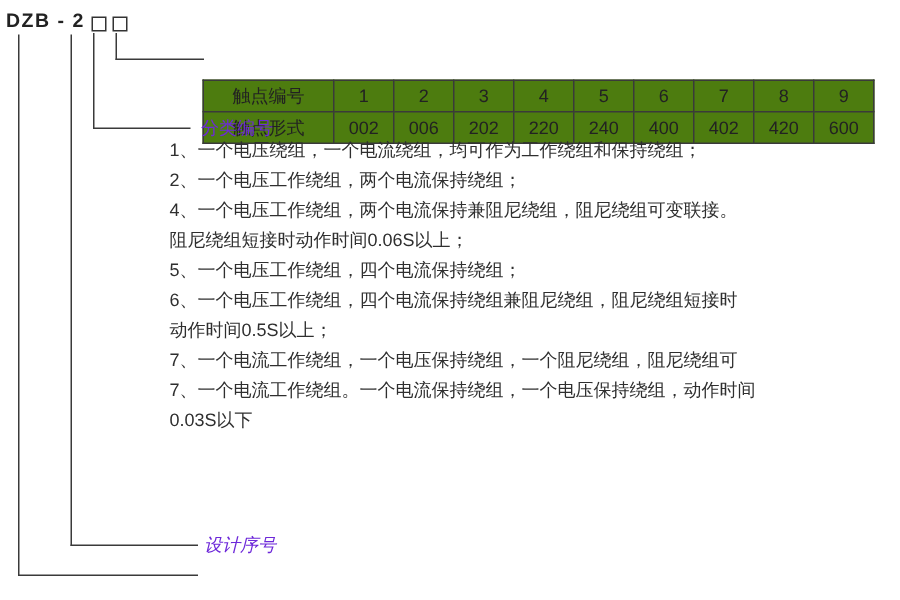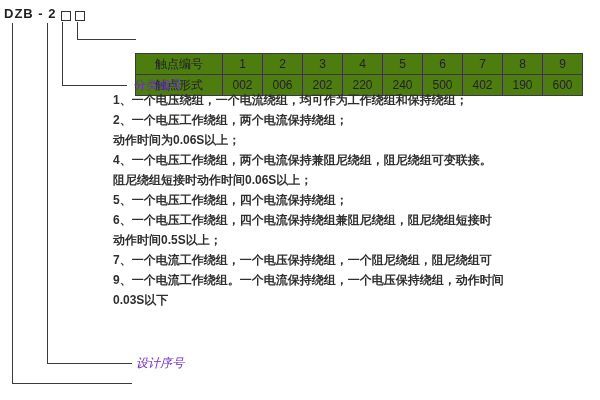--- a/index.html
+++ b/index.html
@@ -27,21 +27,21 @@
     border-collapse:collapse;table-layout:fixed;background:#4d7c0f;margin-top:45px;
   }
   .ctable td{
     border:1px solid #3a3a3a;height:20px;padding:0 1px;
     text-align:center;vertical-align:middle;font-size:12px;color:#222;
     white-space:nowrap;overflow:hidden;
   }
   .ctable td.hdr{width:84px;}
   .ctable td.val{width:37px;}
   .label{position:absolute;font-size:12px;line-height:14px;white-space:nowrap;color:#6d28d9;}
-  .lines{position:absolute;left:113px;top:90px;font-size:12px;font-weight:bold;}
+  .lines{position:absolute;left:113px;top:90px;font-size:12px;}
   .lines .tline{height:20px;line-height:20px;white-space:nowrap;}
 </style>
 </head>
 <body>
 
 <div class="canvas">
 
   <div class="model">
     <span>DZB - 2</span>
     <span class="box"></span>
@@ -67,40 +67,39 @@
         <td class="val">8</td>
         <td class="val">9</td>
       </tr>
       <tr>
         <td class="hdr">触点形式</td>
         <td class="val">002</td>
         <td class="val">006</td>
         <td class="val">202</td>
         <td class="val">220</td>
         <td class="val">240</td>
-        <td class="val">500</td>
+        <td class="val">400</td>
         <td class="val">402</td>
-        <td class="val">190</td>
+        <td class="val">420</td>
         <td class="val">600</td>
       </tr>
     </tbody>
   </table>
 
   <div class="label" style="left:134px;top:78px;">分类编号</div>
 
   <div class="lines">
     <div class="tline">1、一个电压绕组，一个电流绕组，均可作为工作绕组和保持绕组；</div>
     <div class="tline">2、一个电压工作绕组，两个电流保持绕组；</div>
-    <div class="tline">动作时间为0.06S以上；</div>
     <div class="tline">4、一个电压工作绕组，两个电流保持兼阻尼绕组，阻尼绕组可变联接。</div>
     <div class="tline">阻尼绕组短接时动作时间0.06S以上；</div>
     <div class="tline">5、一个电压工作绕组，四个电流保持绕组；</div>
     <div class="tline">6、一个电压工作绕组，四个电流保持绕组兼阻尼绕组，阻尼绕组短接时</div>
     <div class="tline">动作时间0.5S以上；</div>
     <div class="tline">7、一个电流工作绕组，一个电压保持绕组，一个阻尼绕组，阻尼绕组可</div>
-    <div class="tline">9、一个电流工作绕组。一个电流保持绕组，一个电压保持绕组，动作时间</div>
+    <div class="tline">7、一个电流工作绕组。一个电流保持绕组，一个电压保持绕组，动作时间</div>
     <div class="tline">0.03S以下</div>
   </div>
 
   <div class="label" style="left:136px;top:356px;font-style:italic;">设计序号</div>
 
 
 </div>
 
 </body></html>

